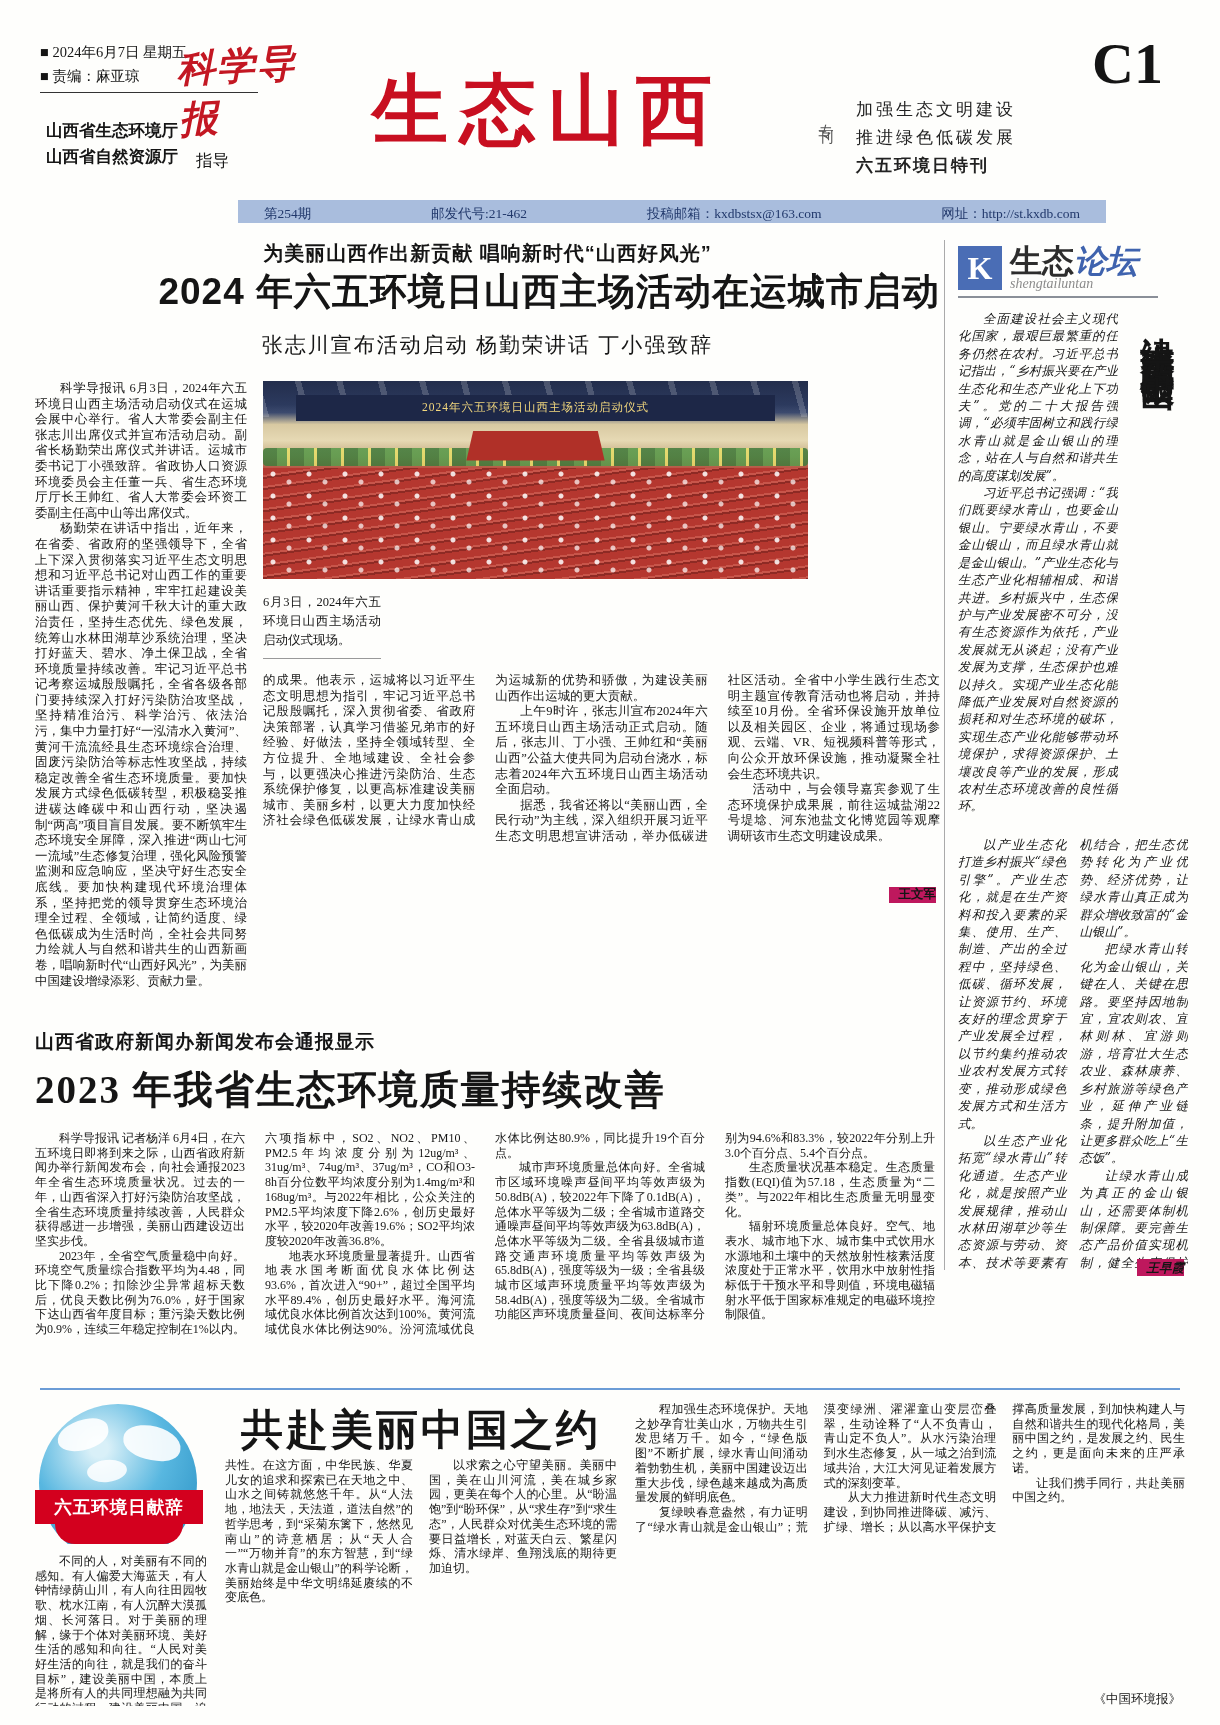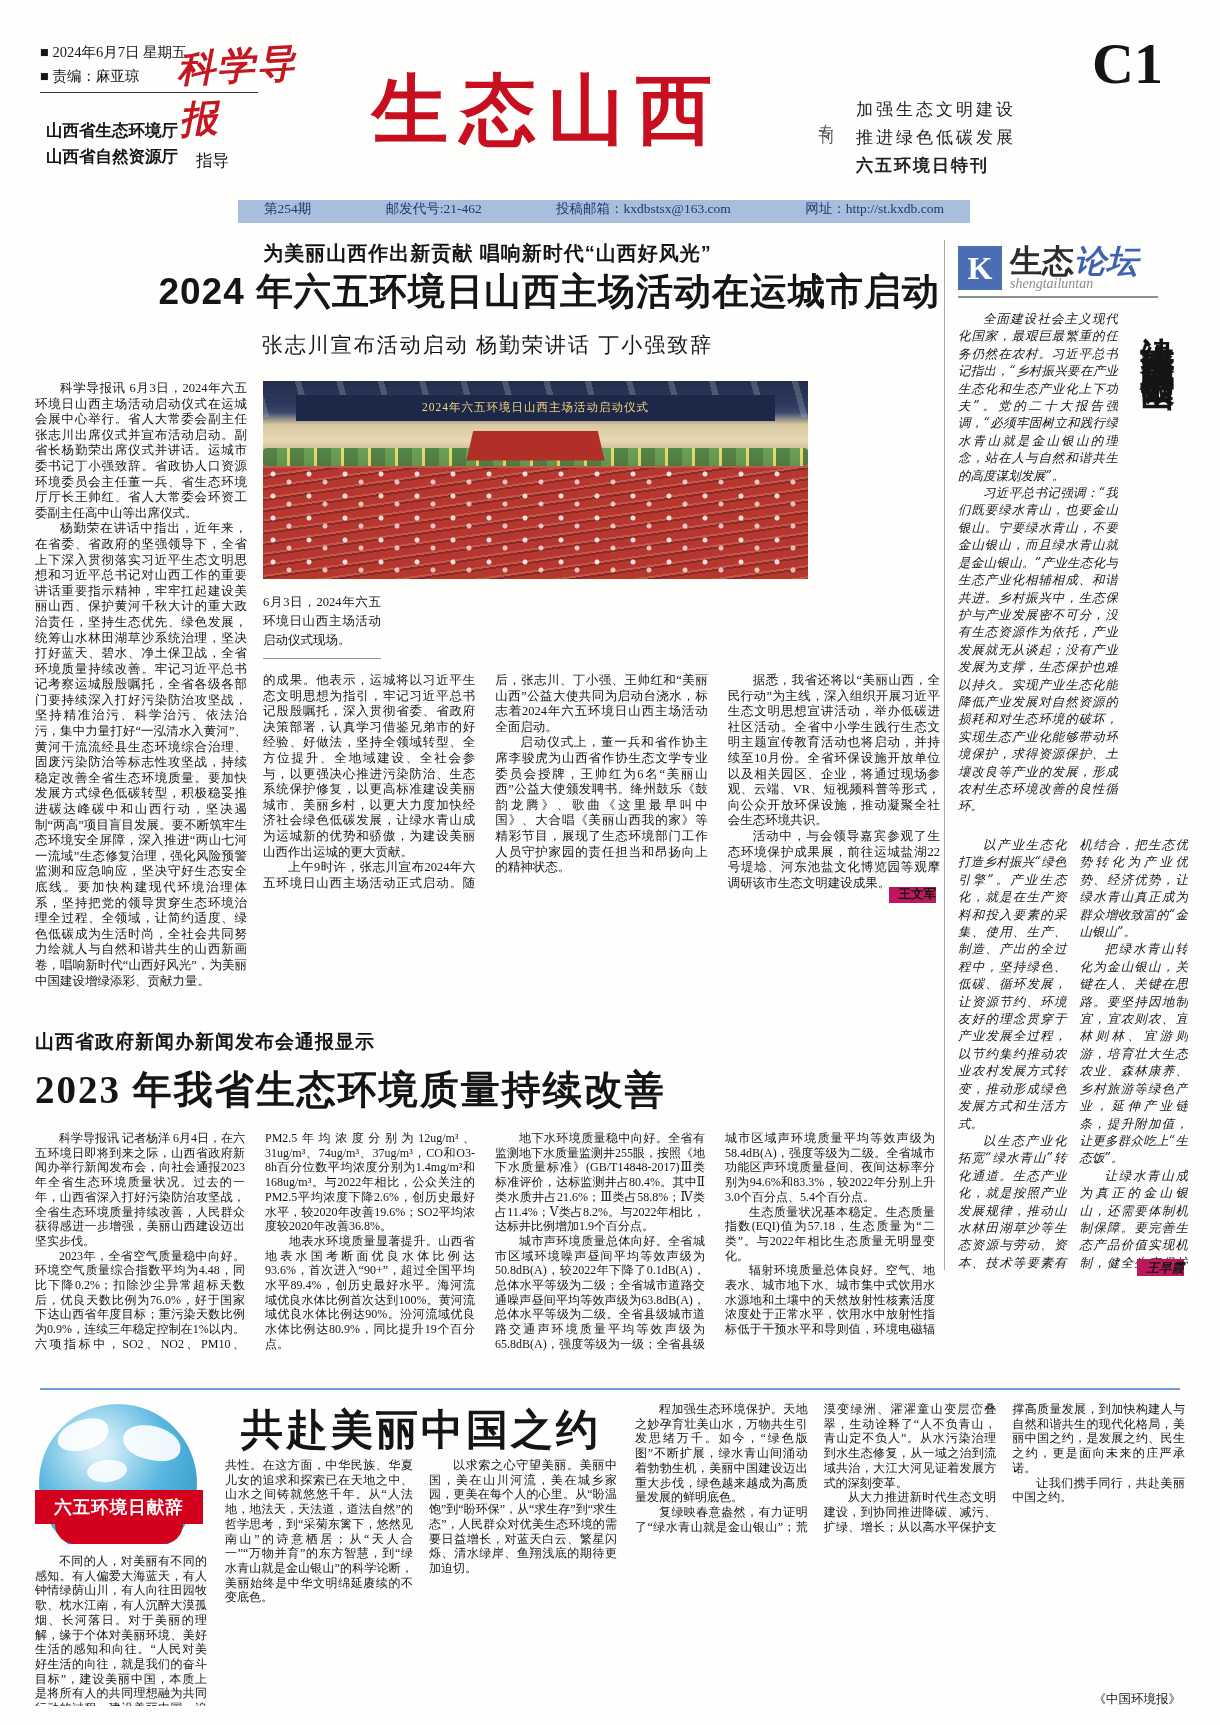--- a/index.html
+++ b/index.html
@@ -9,21 +9,21 @@
   
   .date-block { position:absolute; left:40px; top:40px; width:218px; font-size:14.5px; line-height:24px; border-bottom:1.5px solid #333; padding-bottom:4px; }
   .masthead { position:absolute; left:178px; top:40px; width:150px; font-weight:bold; font-style:italic; font-size:38px; color:#c31722; letter-spacing:2px; transform:rotate(-3deg); font-family:"DejaVu Serif",serif; }
   .depts { position:absolute; left:46px; top:118px; font-size:16.5px; font-weight:bold; line-height:26px; }
   .guide-label { position:absolute; left:196px; top:150px; font-size:16.5px; }
   .edition-title { position:absolute; left:372px; top:72px; width:450px; font-size:76px; font-weight:bold; color:#c80f20; letter-spacing:12px; line-height:1; font-family:"Liberation Serif",serif; }
   .edition-sub { position:absolute; left:816px; top:112px; writing-mode:vertical-rl; font-size:15px; color:#555; letter-spacing:6px; }
   .slogans { position:absolute; left:856px; top:96px; font-size:17px; line-height:28px; letter-spacing:3px; color:#222; }
   .slogans .special { font-weight:bold; letter-spacing:2px; }
   .page-no { position:absolute; left:1092px; top:30px; font-size:58px; font-weight:bold; font-family:"Liberation Serif",serif; }
-  .info-bar { position:absolute; left:238px; top:200px; width:732px; height:23px; background:#a9bddd; color:#21386b; font-size:13.5px; display:flex; align-items:flex-start; justify-content:space-between; padding:0 26px; }
+  .info-bar { position:absolute; left:238px; top:200px; width:868px; height:23px; background:#a9bddd; color:#21386b; font-size:13.5px; display:flex; align-items:flex-end; justify-content:space-between; padding:0 26px; }
 
   
   .main-art { position:absolute; left:35px; top:240px; width:905px; }
   .kicker { text-align:center; font-family:"Liberation Sans",sans-serif; font-weight:bold; font-size:20px; letter-spacing:1px; }
   .headline { text-align:right; font-family:"Liberation Sans",sans-serif; font-weight:bold; font-size:37px; letter-spacing:1px; white-space:nowrap; }
   .subhead { margin-top:14px; text-align:center; font-size:21px; letter-spacing:2px; }
   .main-body { display:flex; gap:16px; margin-top:22px; }
   .body-text { font-size:12.5px; line-height:15.6px; text-align:justify; }
   .body-text p { text-indent:2em; }
   .col1 { width:212px; height:608px; overflow:hidden; }
@@ -138,21 +138,20 @@
             <div class="plants"></div>
             <div class="carpet"></div>
             <div class="crowd"></div>
           </div>
           <div class="photo-caption">6月3日，2024年六五环境日山西主场活动启动仪式现场。</div>
         </div>
         <div class="rest body-text">
           <div>
               <p>的成果。他表示，运城将以习近平生态文明思想为指引，牢记习近平总书记殷殷嘱托，深入贯彻省委、省政府决策部署，认真学习借鉴兄弟市的好经验、好做法，坚持全领域转型、全方位提升、全地域建设、全社会参与，以更强决心推进污染防治、生态系统保护修复，以更高标准建设美丽城市、美丽乡村，以更大力度加快经济社会绿色低碳发展，让绿水青山成为运城新的优势和骄傲，为建设美丽山西作出运城的更大贡献。</p>
               <p>上午9时许，张志川宣布2024年六五环境日山西主场活动正式启动。随后，张志川、丁小强、王帅红和“美丽山西”公益大使共同为启动台浇水，标志着2024年六五环境日山西主场活动全面启动。</p>
-              <p>启动仪式上，董一兵和省作协主席李骏虎为山西省作协生态文学专业委员会授牌，王帅红为6名“美丽山西”公益大使颁发聘书。绛州鼓乐《鼓韵龙腾》、歌曲《这里最早叫中国》、大合唱《美丽山西我的家》等精彩节目，展现了生态环境部门工作人员守护家园的责任担当和昂扬向上的精神状态。</p>
               <p>据悉，我省还将以“美丽山西，全民行动”为主线，深入组织开展习近平生态文明思想宣讲活动，举办低碳进社区活动。全省中小学生践行生态文明主题宣传教育活动也将启动，并持续至10月份。全省环保设施开放单位以及相关园区、企业，将通过现场参观、云端、VR、短视频科普等形式，向公众开放环保设施，推动凝聚全社会生态环境共识。</p>
               <p>活动中，与会领导嘉宾参观了生态环境保护成果展，前往运城盐湖22号堤埝、河东池盐文化博览园等观摩调研该市生态文明建设成果。</p>
             </div>
           <span class="byline">王文军</span>
         </div>
       </div>
     </div>
   </div>
 
   <div class="vsep"></div>
@@ -184,21 +183,20 @@
     </div>
   </div>
 
   <div class="report">
     <div class="report-kicker">山西省政府新闻办新闻发布会通报显示</div>
     <div class="report-headline">2023 年我省生态环境质量持续改善</div>
     <div class="report-body">
         <p>科学导报讯 记者杨洋 6月4日，在六五环境日即将到来之际，山西省政府新闻办举行新闻发布会，向社会通报2023年全省生态环境质量状况。过去的一年，山西省深入打好污染防治攻坚战，全省生态环境质量持续改善，人民群众获得感进一步增强，美丽山西建设迈出坚实步伐。</p>
         <p>2023年，全省空气质量稳中向好。环境空气质量综合指数平均为4.48，同比下降0.2%；扣除沙尘异常超标天数后，优良天数比例为76.0%，好于国家下达山西省年度目标；重污染天数比例为0.9%，连续三年稳定控制在1%以内。六项指标中，SO2、NO2、PM10、PM2.5年均浓度分别为12ug/m³、31ug/m³、74ug/m³、37ug/m³，CO和O3-8h百分位数平均浓度分别为1.4mg/m³和168ug/m³。与2022年相比，公众关注的PM2.5平均浓度下降2.6%，创历史最好水平，较2020年改善19.6%；SO2平均浓度较2020年改善36.8%。</p>
         <p>地表水环境质量显著提升。山西省地表水国考断面优良水体比例达93.6%，首次进入“90+”，超过全国平均水平89.4%，创历史最好水平。海河流域优良水体比例首次达到100%。黄河流域优良水体比例达90%。汾河流域优良水体比例达80.9%，同比提升19个百分点。</p>
-        <p>地下水环境质量稳中向好。全省有监测地下水质量监测井255眼，按照《地下水质量标准》(GB/T14848-2017)Ⅲ类标准评价，达标监测井占80.4%。其中Ⅱ类水质井占21.6%；Ⅲ类占58.8%；Ⅳ类占11.4%；Ⅴ类占8.2%。与2022年相比，达标井比例增加1.9个百分点。</p>
         <p>城市声环境质量总体向好。全省城市区域环境噪声昼间平均等效声级为50.8dB(A)，较2022年下降了0.1dB(A)，总体水平等级为二级；全省城市道路交通噪声昼间平均等效声级为63.8dB(A)，总体水平等级为二级。全省县级城市道路交通声环境质量平均等效声级为65.8dB(A)，强度等级为一级；全省县级城市区域声环境质量平均等效声级为58.4dB(A)，强度等级为二级。全省城市功能区声环境质量昼间、夜间达标率分别为94.6%和83.3%，较2022年分别上升3.0个百分点、5.4个百分点。</p>
         <p>生态质量状况基本稳定。生态质量指数(EQI)值为57.18，生态质量为“二类”。与2022年相比生态质量无明显变化。</p>
         <p>辐射环境质量总体良好。空气、地表水、城市地下水、城市集中式饮用水水源地和土壤中的天然放射性核素活度浓度处于正常水平，饮用水中放射性指标低于干预水平和导则值，环境电磁辐射水平低于国家标准规定的电磁环境控制限值。</p>
       </div>
   </div>
 
   <div class="bottom-rule"></div>
   <div class="dedication">
     <div class="ded-left">
       <div class="ded-logo">

